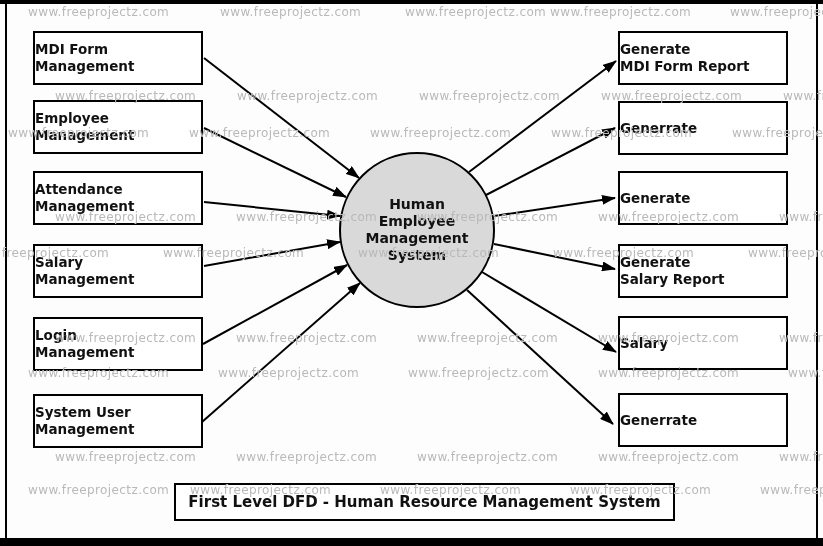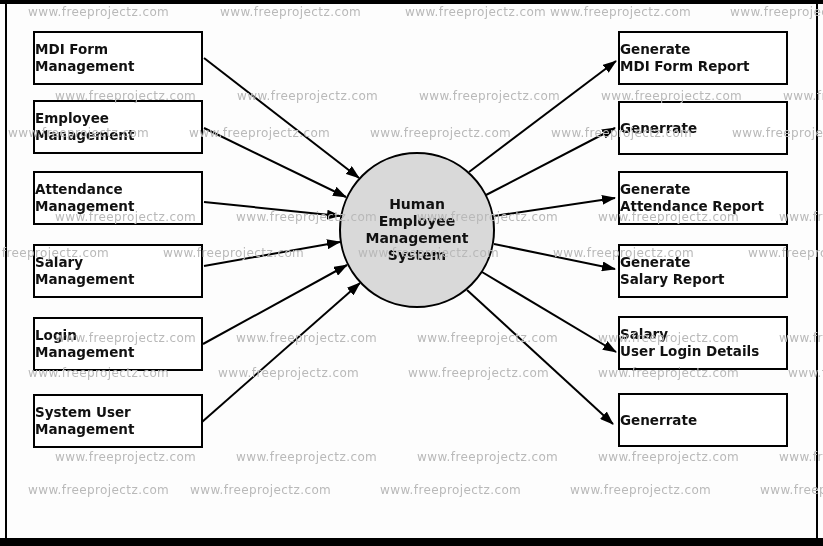--- a/index.html
+++ b/index.html
@@ -106,34 +106,35 @@
 
   <div class="box" style="left:618px;top:31px">
     <span>Generate</span>
     <span>MDI Form Report</span>
   </div>
   <div class="box" style="left:618px;top:101px">
     <span>Generrate</span>
   </div>
   <div class="box" style="left:618px;top:171px">
     <span>Generate</span>
-    <span>Attendance Report</span>
   </div>
   <div class="box" style="left:618px;top:244px">
     <span>Generate</span>
     <span>Salary Report</span>
   </div>
   <div class="box" style="left:618px;top:316px">
     <span>Salary</span>
-    <span>User Login Details</span>
   </div>
   <div class="box" style="left:618px;top:393px">
     <span>Generrate</span>
   </div>
 
+  <div class="caption-box">
+    <span>First Level DFD - Human Resource Management System</span>
+  </div>
 
   <div class="wm-layer">
       <span class="wm" style="left: 28px; top: 5px; color: rgb(185, 185, 185);">www.freeprojectz.com</span>
       <span class="wm" style="left: 220px; top: 5px; color: rgb(185, 185, 185);">www.freeprojectz.com</span>
       <span class="wm" style="left: 405px; top: 5px; color: rgb(185, 185, 185);">www.freeprojectz.com</span>
       <span class="wm" style="left: 550px; top: 5px; color: rgb(185, 185, 185);">www.freeprojectz.com</span>
       <span class="wm" style="left: 730px; top: 5px; color: rgb(185, 185, 185);">www.freeprojectz.com</span>
       <span class="wm" style="left: 55px; top: 89px; color: rgb(185, 185, 185);">www.freeprojectz.com</span>
       <span class="wm" style="left: 237px; top: 89px; color: rgb(185, 185, 185);">www.freeprojectz.com</span>
       <span class="wm" style="left: 419px; top: 89px; color: rgb(185, 185, 185);">www.freeprojectz.com</span>

